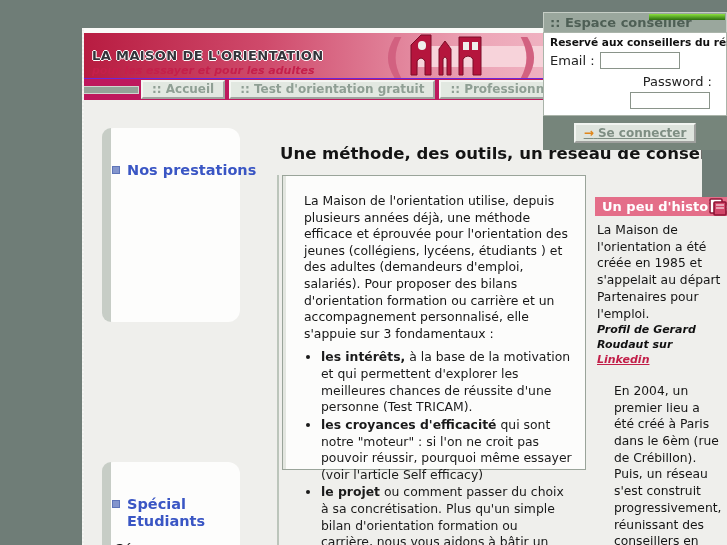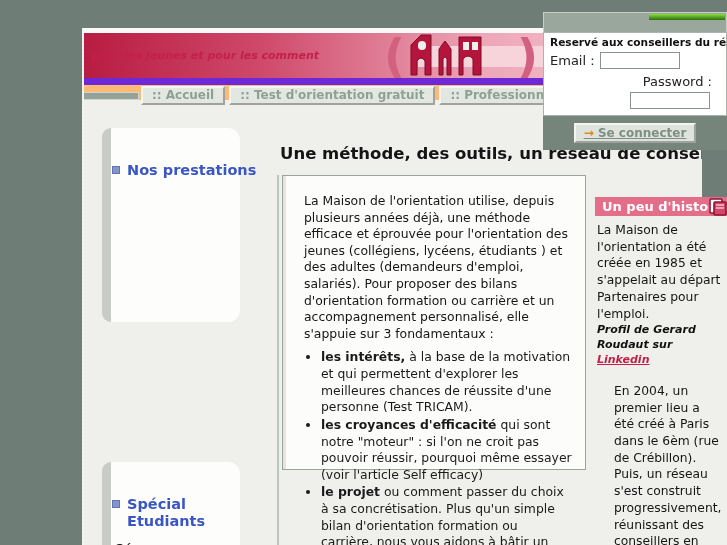--- a/index.html
+++ b/index.html
@@ -34,21 +34,21 @@
     font-size:13px; font-weight:800; letter-spacing:.4px; color:#33333a;
     text-shadow:-1px 0 #fff,1px 0 #fff,0 -1px #fff,0 1px #fff;
   }
   .brand-sub {
     font-size:11px; font-weight:bold; font-style:italic; color:#c51f4b; margin-top:1px;
   }
   .logo { position:absolute; left:300px; top:-4px; display:flex; align-items:center; z-index:2; }
   .paren { font-size:46px; font-weight:bold; color:#d26180; line-height:52px; }
 
   
-  .navrow { position:relative; height:22px; background:#fdba74; border-top:7px solid #6d28d9; }
+  .navrow { position:relative; height:22px; background:#be185d; border-top:1px solid #6d28d9; }
   .navdeco {
     position:absolute; left:0; top:7px; width:55px; height:8px;
     background:#94a298; border:1px solid #cfd6cf; border-left:none;
   }
   .navbtns { position:absolute; left:57px; top:1px; display:flex; gap:4px; }
   .navbtn {
     background:#e2e8e1; border:2px outset #f4f6f2; color:#8f9f94;
     font-weight:bold; font-size:12px; padding:0 9px; line-height:15px;
     white-space:nowrap; cursor:pointer; font-family:"DejaVu Sans", sans-serif;
   }
@@ -132,21 +132,22 @@
 </style>
 </head>
 <body>
 
 <div id="page">
   <div class="top-white"></div>
 
   <div class="banner">
     <div class="midband"></div>
     <div class="brand">
-      <div class="brand-sub">pour les jeunes et pour les comment</div>
+      <div class="brand-title">LA MAISON DE L'ORIENTATION</div>
+      <div class="brand-sub">pour les essayer et pour les adultes</div>
     </div>
     <div class="logo">
       <span class="paren">(</span>
       <span>
         <svg width="112" height="50" viewBox="0 0 112 50">
           <g fill="#b5153d" stroke="#7a0d28" stroke-width="1">
             <path d="M6 46 L6 16 L16 6 L26 6 L26 46 L20 46 L20 32 Q16 26 12 32 L12 46 Z"></path>
             <rect x="13" y="12" width="8" height="9" rx="4" fill="#efefec" stroke="none"></rect>
             <path d="M34 46 L34 20 L40 12 L46 20 L46 46 L42 46 L42 30 Q40 26 38 30 L38 46 Z"></path>
             <path d="M54 46 L54 8 L76 8 L76 46 L68 46 L68 30 Q63 24 58 30 L58 46 Z"></path>
@@ -215,20 +216,21 @@
     <p class="profil"><span>Profil de Gerard Roudaut sur </span><a>Linkedin</a></p>
     <p class="hp hp-indent">En 2004, un premier lieu a été créé à Paris dans le 6èm (rue de Crébillon). Puis, un réseau s'est construit progressivement, réunissant des conseillers en France entière pour vous proposer bilans d'orientation et acoompagnement personnalisé.</p>
 
   </div>
 </div>
 
 <div id="right-strip"></div>
 
 <div id="espace">
   <div class="esp-title">
+    <span>:: Espace conseiller</span>
     <div class="esp-green"></div>
   </div>
   <div class="esp-body">
     <div class="esp-sub">Reservé aux conseillers du réseau</div>
     <div class="esp-row">
       <span class="esp-label">Email :</span>
       <input class="esp-input" type="text" style="">
     </div>
     <div class="esp-label-right">Password :</div>
     <div class="esp-row2">

